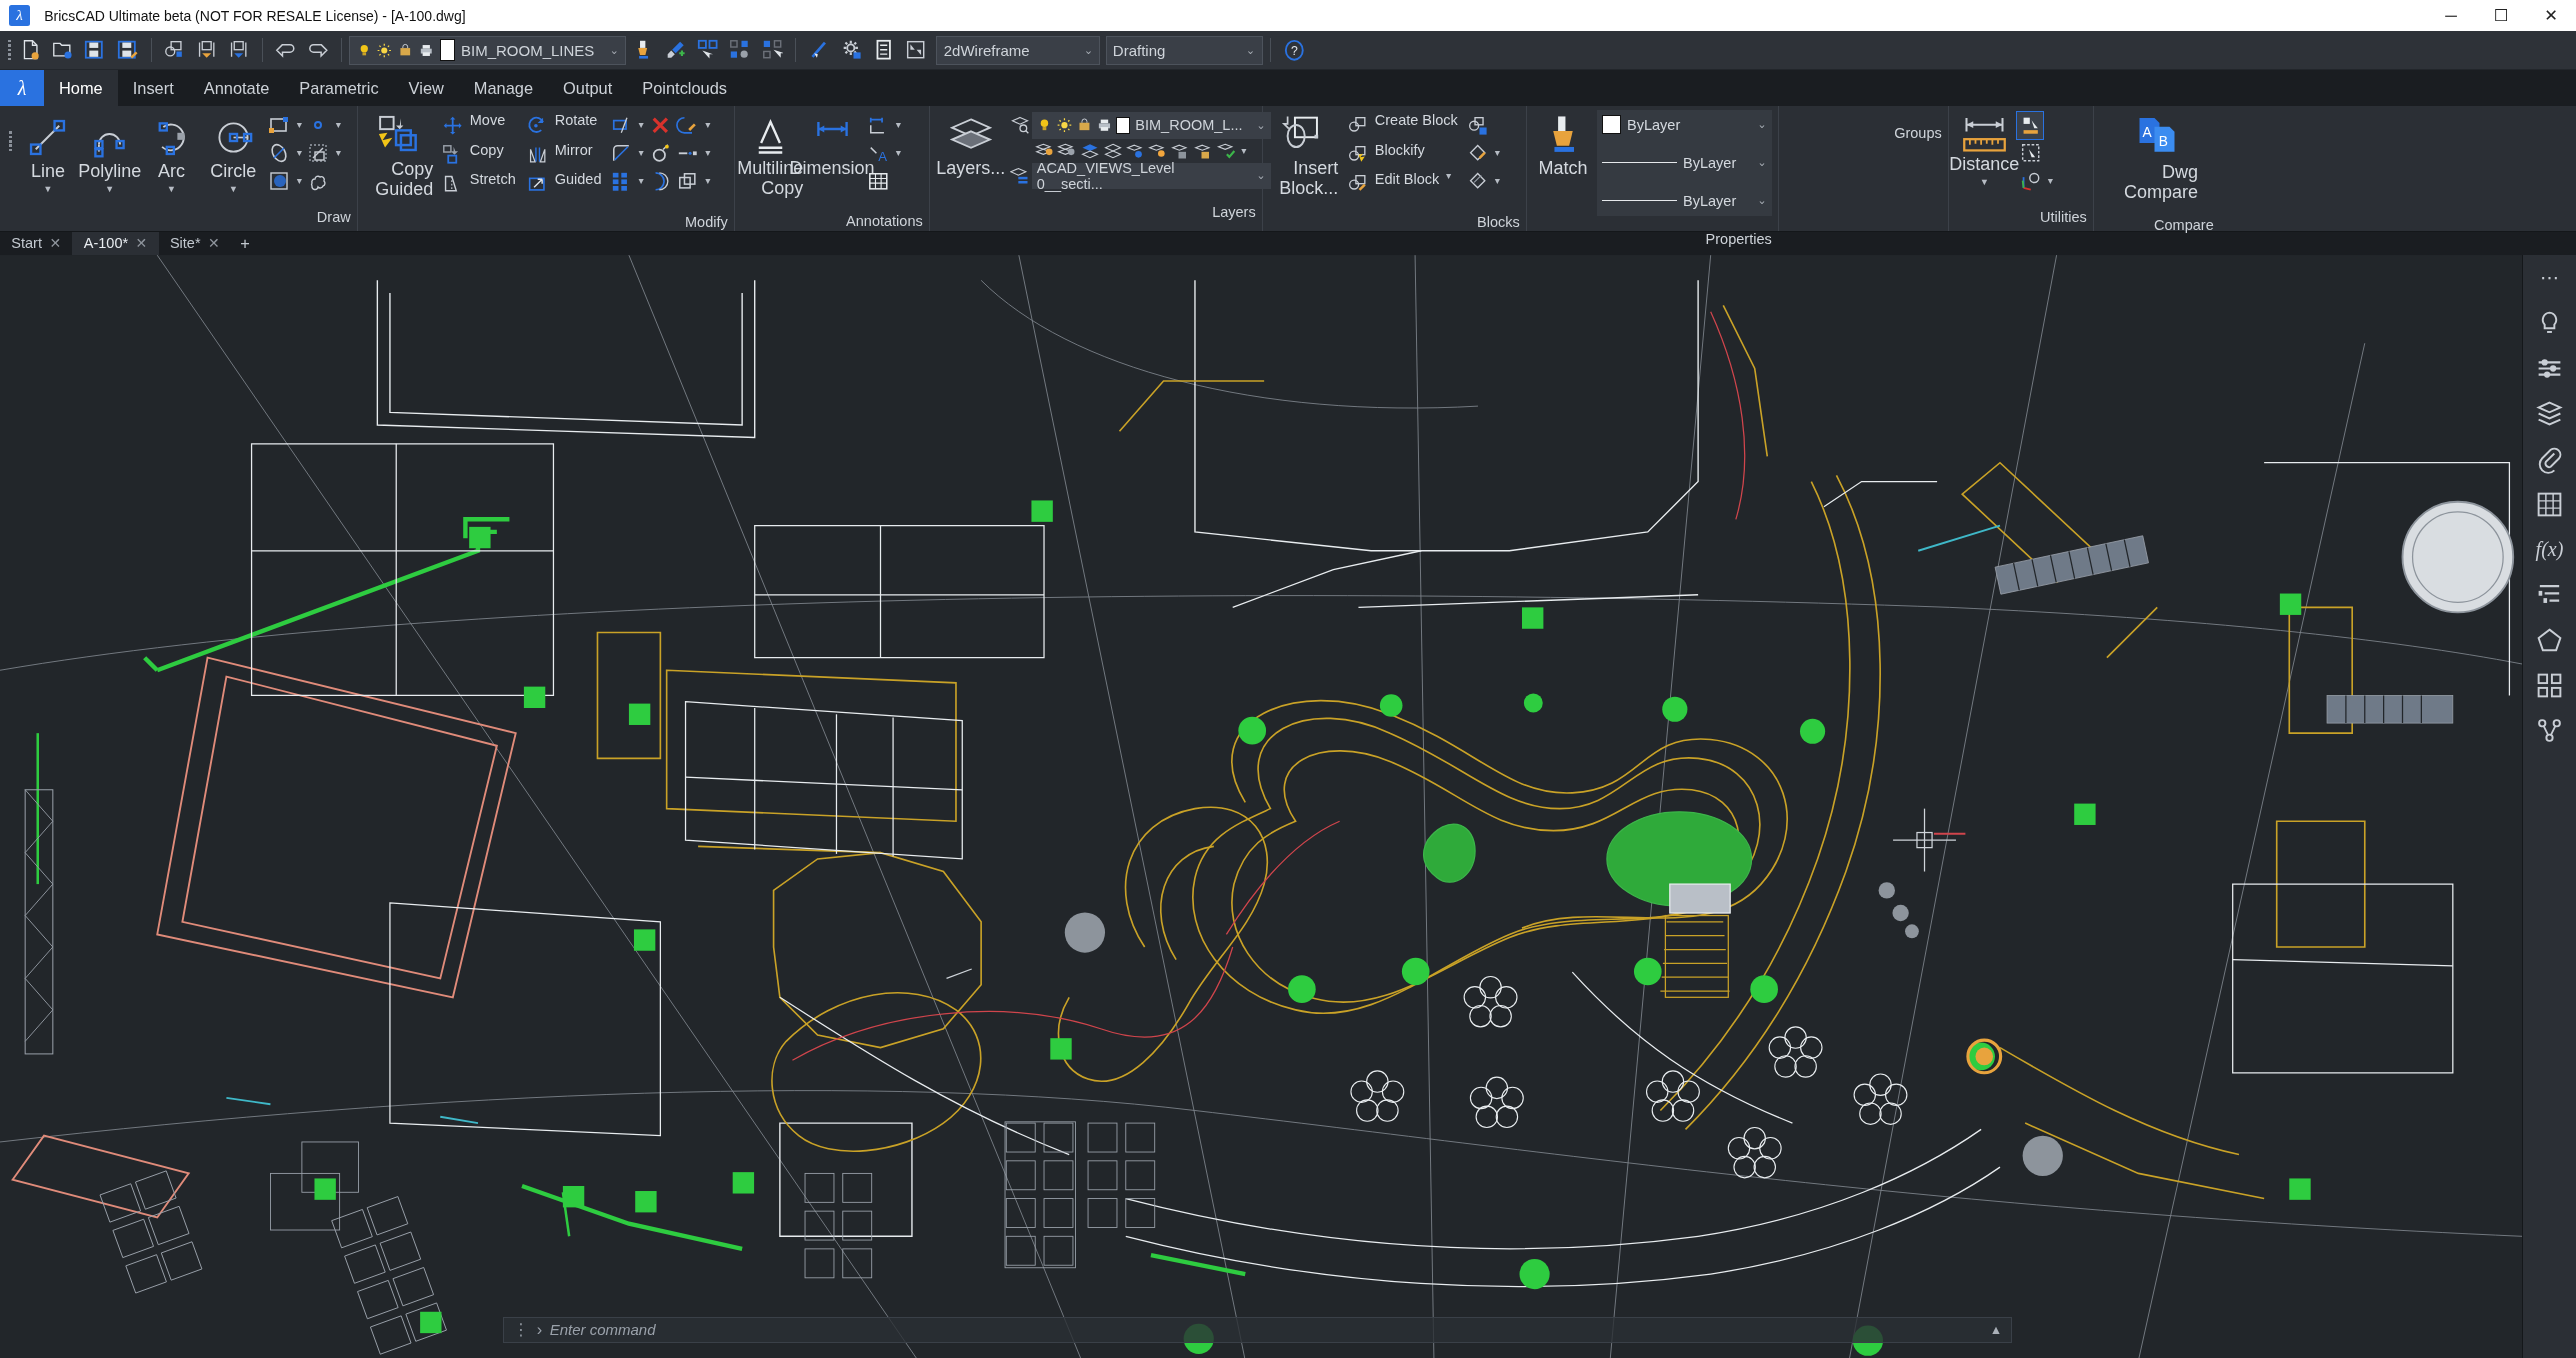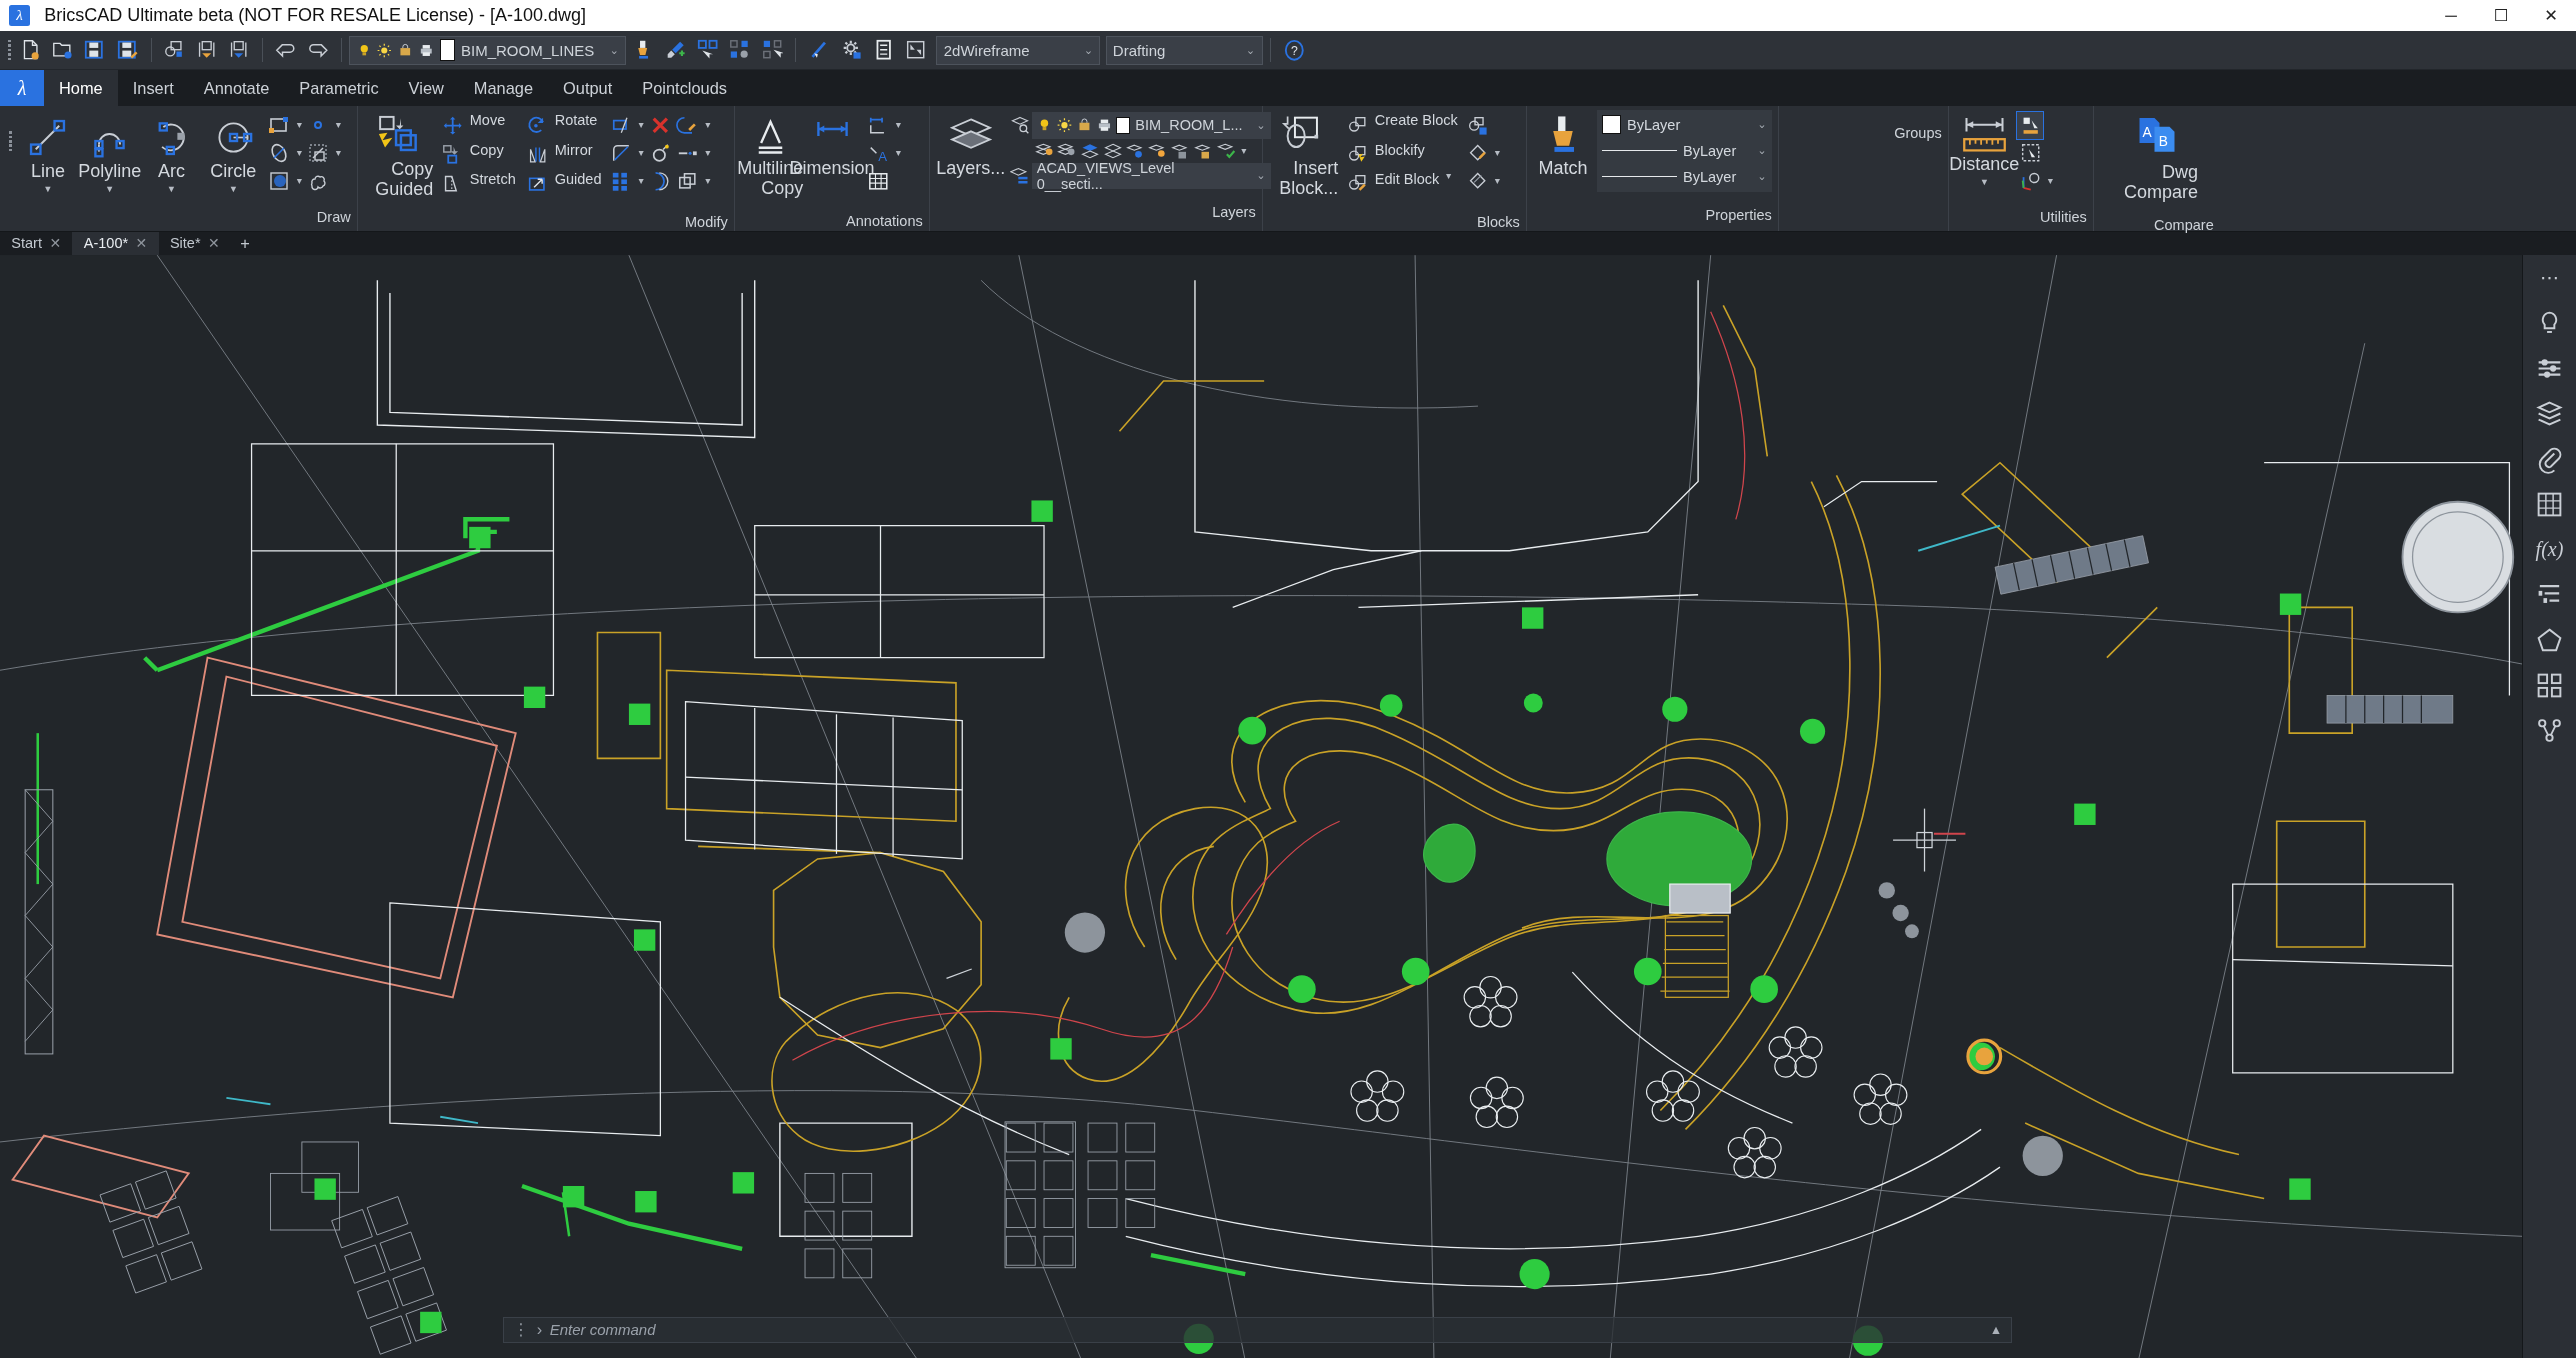--- a/index.html
+++ b/index.html
@@ -4,21 +4,21 @@
 <style>
   * { box-sizing: border-box; margin:0; padding:0; }
   html,body { width:2576px; height:1358px; overflow:hidden; background:#1e2125; }
   body { font-family:"Liberation Sans", sans-serif; color:#d8dce1; font-size:16.4px; }
 
   
   .titlebar { height:31px; background:#ffffff; display:flex; align-items:center; position:relative; }
   .title-logo { width:21.4px; height:21.4px; margin-left:8.8px; background:#2a72e0; border-radius:2.5px;
                 display:flex; align-items:center; justify-content:center; color:#fff;
                 font-family:"Liberation Serif", serif; font-size:15px; font-style:italic; }
-  .title-text { margin-left:14px; color:#111; font-size:18px; }
+  .title-text { margin-left:14px; color:#111; font-size:14px; }
   .win-btns { position:absolute; right:0; top:0; height:31px; display:flex; }
   .win-btn { width:50px; height:31px; display:flex; align-items:center; justify-content:center;
              color:#222; font-size:16.4px; }
 
   
   .qat { height:39px; background:#2e3238; display:flex; align-items:center; padding-left:5px; gap:1.3px;
          border-bottom:0.6px solid #22262b; }
   .grip { width:8.8px; height:25px; display:flex; flex-direction:column; justify-content:center; align-items:center; gap:1.9px; }
   .grip i { width:2.5px; height:2.5px; background:#8a9099; display:block; }
   .qbtn { width:31px; height:31px; display:flex; align-items:center; justify-content:center; }
@@ -47,21 +47,21 @@
   .big-btn .dd { font-size:9.4px; color:#b6bcc4; }
   .sm-btn { display:flex; align-items:flex-start; gap:3.8px; height:28px; padding:0 2.5px; }
   .sm-btn .lbl { font-size:14.5px; color:#d4d9df; white-space:nowrap; }
   .col { display:flex; flex-direction:column; gap:1.3px; }
   .icn { width:26.4px; height:26.4px; display:flex; align-items:center; justify-content:center; }
   .icn.sm { width:21.4px; height:21.4px; }
   .ddm { font-size:8.8px; color:#b6bcc4; padding-left:1.3px; }
   .lay-row { display:flex; align-items:center; gap:1.3px; }
   .lay-field { height:26.4px; background:#3a3f47; display:flex; align-items:center; gap:5px; padding:0 5px;
                font-size:14.5px; color:#cfd4da; }
-  .prop-box { background:#353a41; padding:2.5px 5px; display:flex; flex-direction:column; gap:1px; }
+  .prop-box { background:#353a41; padding:2.5px 5px; display:flex; flex-direction:column; gap:13px; }
   .prop-row { display:flex; align-items:center; gap:6.3px; height:25px; font-size:14.5px; color:#d4d9df; }
   .prop-line { width:75px; height:1.3px; background:#e6e9ec; }
 
   
   .dtabs { height:22.6px; background:#1a1d21; display:flex; align-items:stretch; }
   .dtab { display:flex; align-items:center; gap:7.5px; padding:0 11.3px; font-size:14.5px; color:#c3c9d0; }
   .dtab.active { background:#2b2f35; color:#e8ecf0;align-items:center; }
   .dtab .x { color:#8f959d; font-size:14px; }
   .dplus { width:28px; display:flex; align-items:center; justify-content:center; font-size:16.4px; color:#c3c9d0; }
 

